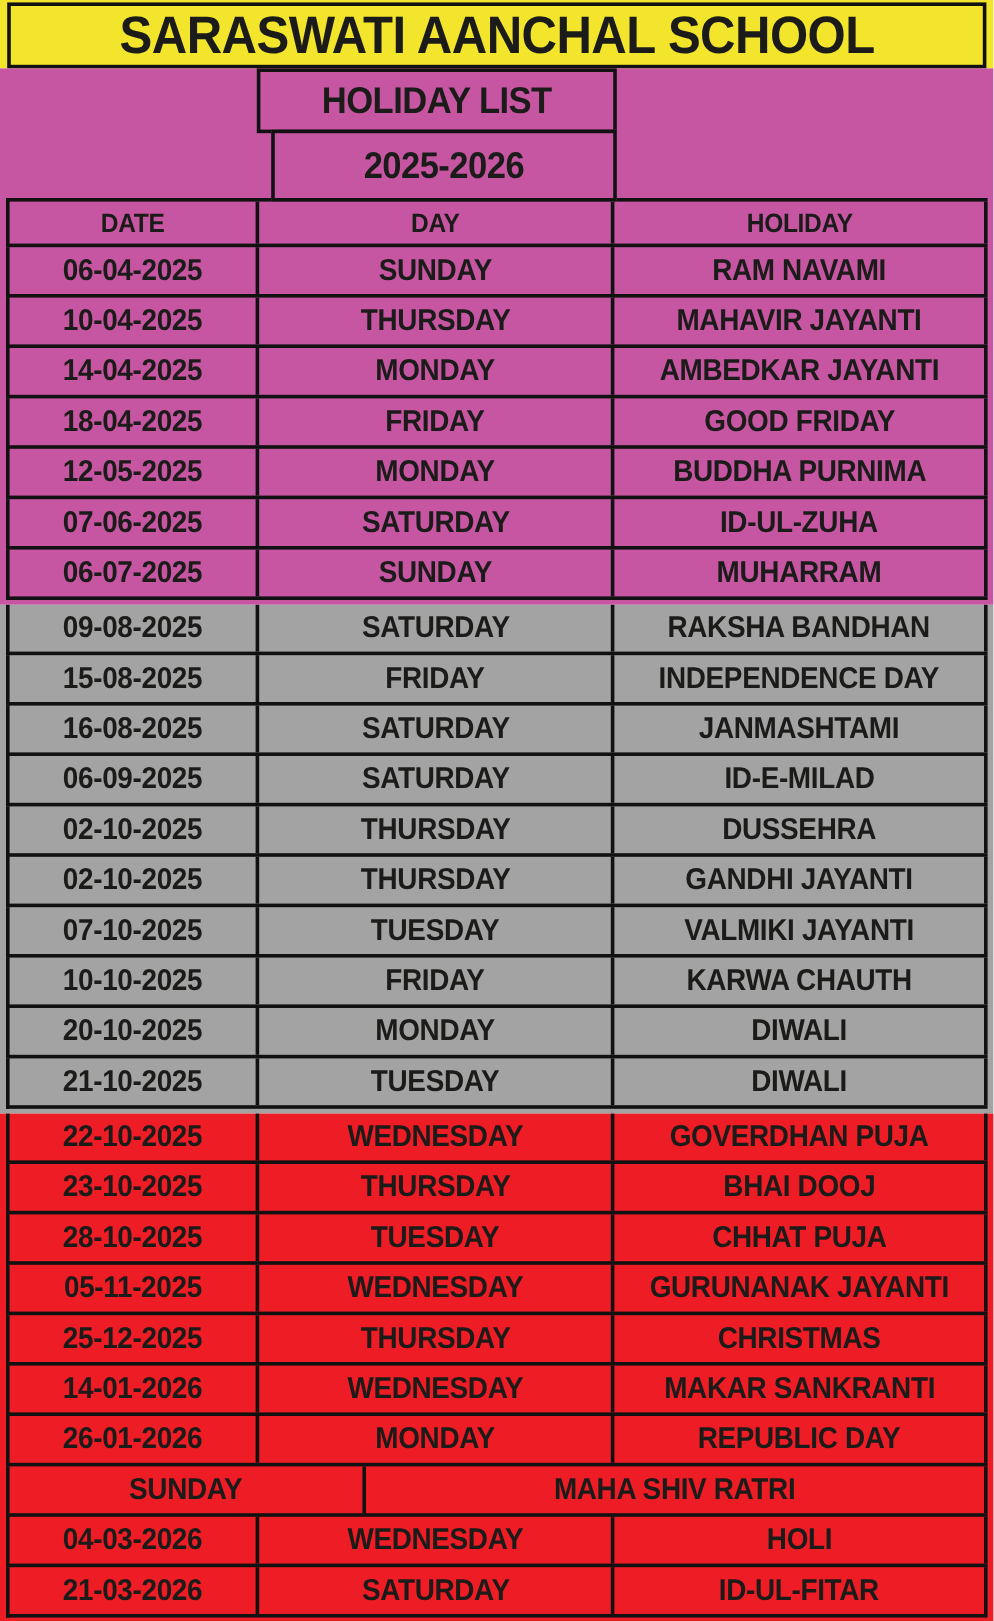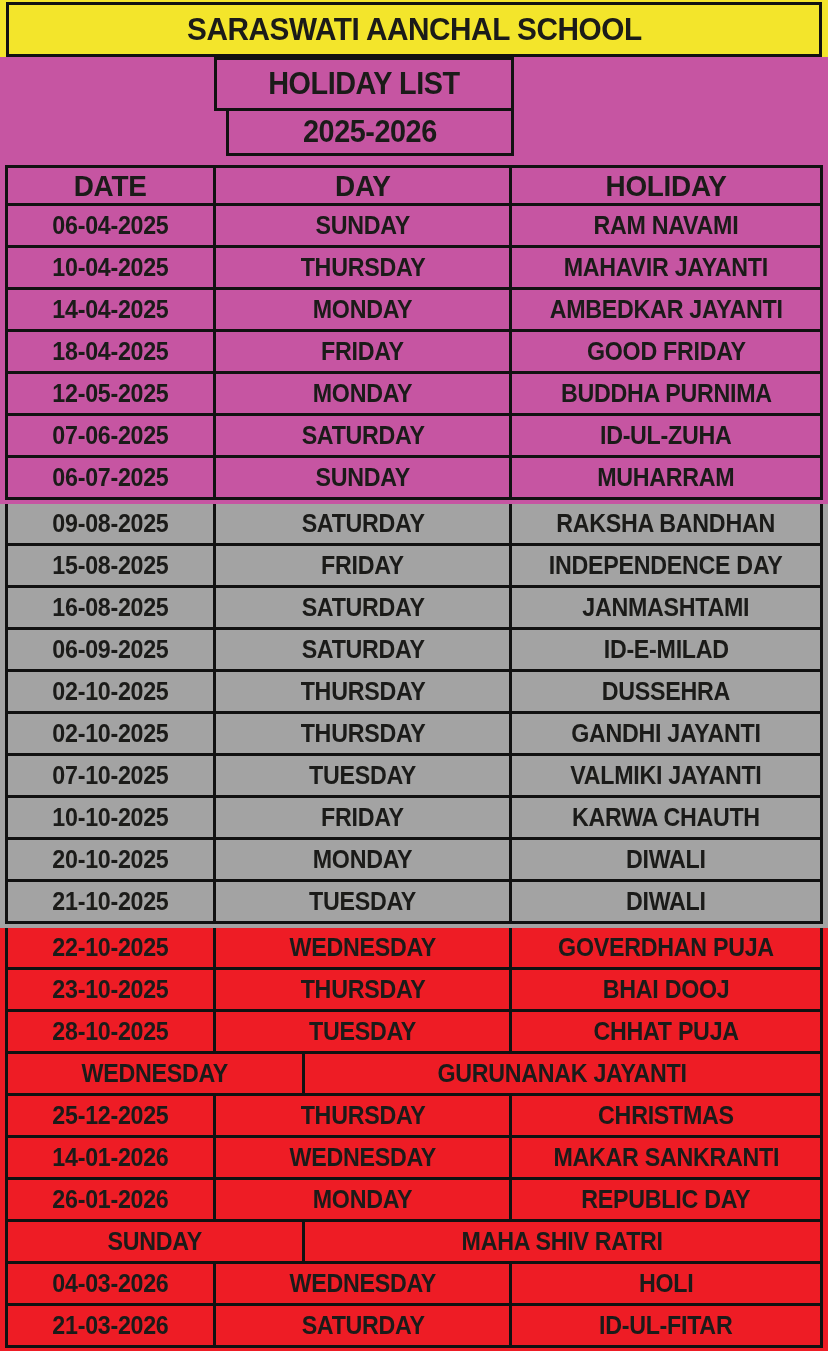--- a/index.html
+++ b/index.html
@@ -23,21 +23,21 @@
     height: 57px;
     padding: 2px 6px 0 6px;
   }
   .banner-box {
     box-sizing: border-box;
     height: 55px;
     border: 3px solid #111;
     display: flex;
     align-items: center;
     justify-content: center;
-    font-size: 32px;
+    font-size: 44px;
     letter-spacing: -0.5px;
     white-space: nowrap;
   }
   
   .section {
     box-sizing: border-box;
     padding: 0 5px;
   }
   .section.gap-bottom { padding-bottom: 4px; }
   .section.last { flex: 1 1 auto; }
@@ -57,21 +57,21 @@
     box-sizing: border-box;
     height: 54px;
     border: 3px solid #111;
     display: flex;
     align-items: center;
     justify-content: center;
     font-size: 31px;
     letter-spacing: -0.5px;
   }
   .title-box.second {
-    height: 48px;
+    height: 60px;
     margin-top: -3px;
     margin-left: 12px;
   }
   
   .row {
     box-sizing: border-box;
     display: flex;
     height: 42px;
     border-left: 3px solid #111;
     border-bottom: 3px solid #111;
@@ -87,21 +87,21 @@
     justify-content: center;
     border-right: 3px solid #111;
     font-size: 25px;
     letter-spacing: -0.3px;
     white-space: nowrap;
     overflow: hidden;
   }
   .c1 { width: 209px; }
   .c2 { width: 297px; }
   .c3 { width: 312px; flex: 1 1 auto; }
-  .header-row .cell { font-size: 30px; }
+  .header-row .cell { font-size: 22px; }
   .t {
     display: inline-block;
     transform: scaleX(0.93);
     transform-origin: center;
   }
 </style>
 </head>
 <body>
 
 <div class="page">
@@ -359,20 +359,23 @@
             <span class="t">28-10-2025</span>
           </div>
           <div class="cell c2">
             <span class="t">TUESDAY</span>
           </div>
           <div class="cell c3">
             <span class="t">CHHAT PUJA</span>
           </div>
         </div>
         <div class="row">
+          <div class="cell c1">
+            <span class="t">05-11-2025</span>
+          </div>
           <div class="cell c2">
             <span class="t">WEDNESDAY</span>
           </div>
           <div class="cell c3">
             <span class="t">GURUNANAK JAYANTI</span>
           </div>
         </div>
         <div class="row">
           <div class="cell c1">
             <span class="t">25-12-2025</span>

